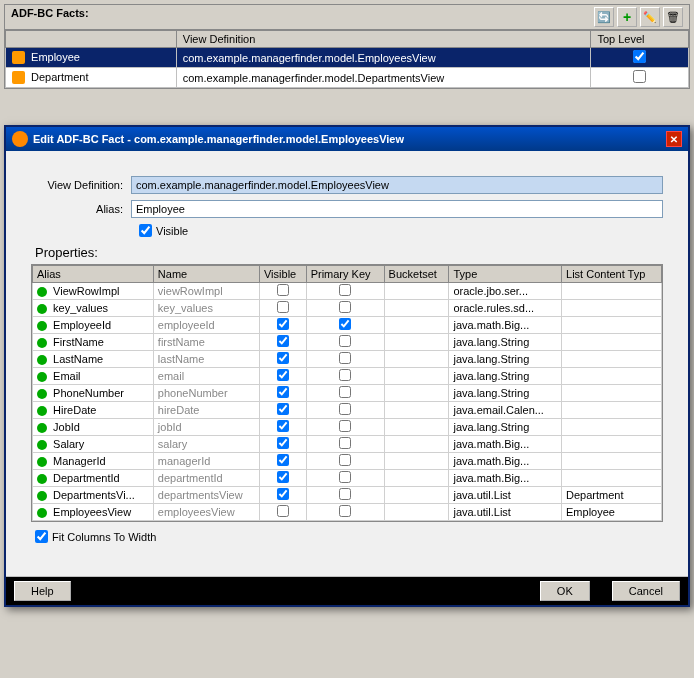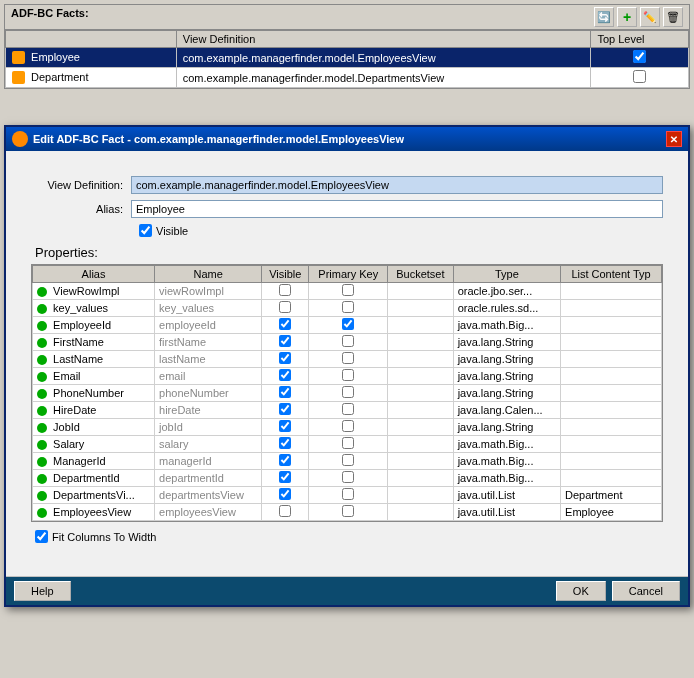--- a/index.html
+++ b/index.html
@@ -146,21 +146,21 @@
     }
     .props-table {
       width: 100%;
       border-collapse: collapse;
       min-width: 600px;
     }
     .props-table th {
       background: #d4d0c8;
       border: 1px solid #888;
       padding: 2px 4px;
-      text-align: center;
+      text-align: left;
       font-weight: normal;
       white-space: nowrap;
     }
     .props-table td {
       border: 1px solid #d0d0d0;
       padding: 1px 4px;
       background: #fff;
       white-space: nowrap;
     }
     .props-table td.gray-text {
@@ -182,32 +182,32 @@
       align-items: center;
       margin-bottom: 8px;
       margin-left: 4px;
     }
     .dialog-footer {
       display: flex;
       justify-content: space-between;
       align-items: center;
       padding: 4px 8px;
       border-top: 1px solid #c0c0c0;
-      background: #0c4a6e;
+      background: #000000;
     }
     .footer-btn {
       background: #d4d0c8;
       border: 1px outset #fff;
       padding: 3px 16px;
       cursor: pointer;
       font-size: 11px;
     }
     .footer-right {
       display: flex;
-      gap: 6px;
+      gap: 22px;
     }
     .dialog-icon {
       width: 16px; height: 16px;
       background: #ff8800;
       border-radius: 50%;
       display: inline-block;
     }
   </style>
 </head>
 <body>
@@ -418,21 +418,21 @@
       <span style="margin-left:3px;">HireDate</span>
     </td>
     <td class="gray-text">hireDate</td>
     <td class="checkbox-cell">
       <input type="checkbox" checked="" style="">
     </td>
     <td class="checkbox-cell">
       <input type="checkbox" style="">
     </td>
     <td></td>
-    <td>java.lang.Calen...</td>
+    <td>java.email.Calen...</td>
     <td></td>
   </tr>
               <tr>
     <td>
       <span class="green-dot"></span>
       <span style="margin-left:3px;">JobId</span>
     </td>
     <td class="gray-text">jobId</td>
     <td class="checkbox-cell">
       <input type="checkbox" checked="" style="">

